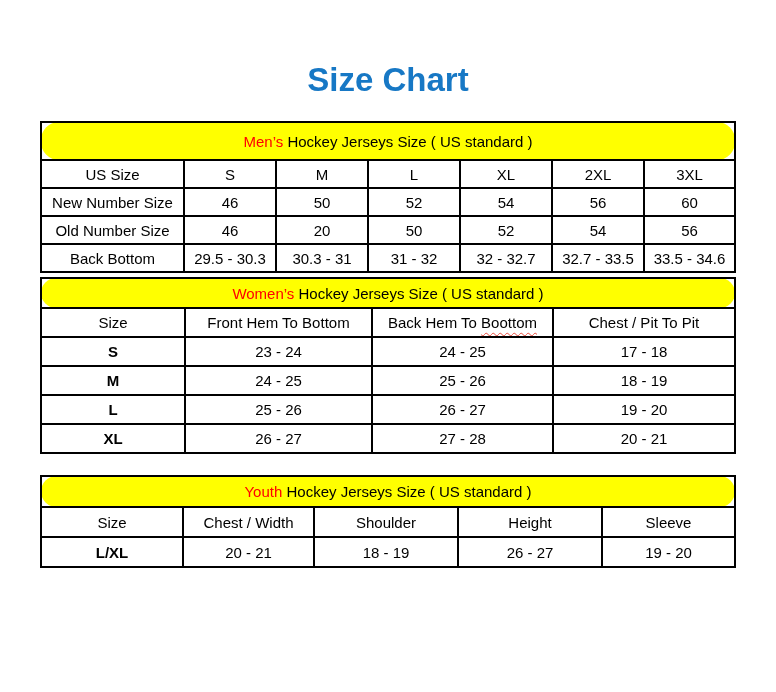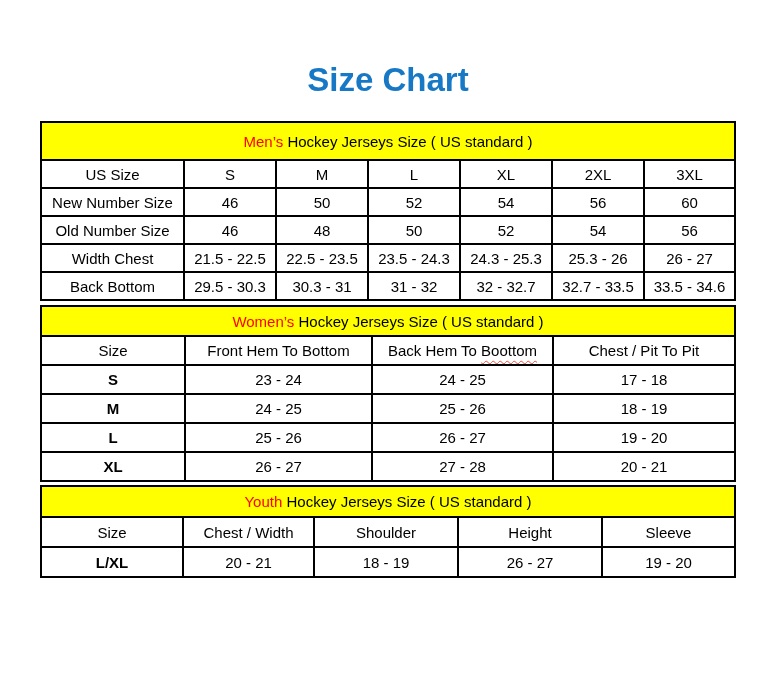--- a/index.html
+++ b/index.html
@@ -28,21 +28,21 @@
   }
   .size-table th, .size-table td {
     border: 2px solid var(--border-color, #000000);
     text-align: center; vertical-align: middle;
     padding: 0 2px;
     font-size: 15px; font-weight: 400;
     overflow: hidden; white-space: nowrap;
   }
   .band {
     background: var(--band-bg, #ffff00);
-    font-size: 17px; font-weight: 700;
+    font-size: 17px; font-weight: 700; border-radius: 18px;
   }
   .hl { color: var(--highlight-red, #ff0000); }
 
   .size-table tr.cols th { font-weight: 400; }
   .mens  .band { height: 38px; }
   .mens  tr    { height: 28px; }
   .womens .band { height: 30px; }
   .womens tr    { height: 29px; }
   .youth .band { height: 31px; }
   .youth tr    { height: 30px; }
@@ -53,21 +53,21 @@
 
   .wavy {
     text-decoration-line: underline;
     text-decoration-style: wavy;
     text-decoration-color: var(--wavy-color, #e84b3c);
     text-decoration-thickness: 1px;
     text-underline-offset: 4px;
   }
 
   .mens   { margin-bottom: 4px; }
-  .womens { margin-bottom: 3px; }
+  .womens { margin-bottom: 21px; }
 </style>
 </head>
 <body>
 
 <div class="page">
 
   <h1 class="title">Size Chart</h1>
 
   <div class="tables">
 
@@ -101,34 +101,25 @@
           <td>46</td>
           <td>50</td>
           <td>52</td>
           <td>54</td>
           <td>56</td>
           <td>60</td>
         </tr>
         <tr>
           <td>Old Number Size</td>
           <td>46</td>
-          <td>48</td>
+          <td>20</td>
           <td>50</td>
           <td>52</td>
           <td>54</td>
           <td>56</td>
-        </tr>
-        <tr>
-          <td>Width Chest</td>
-          <td>21.5 - 22.5</td>
-          <td>22.5 - 23.5</td>
-          <td>23.5 - 24.3</td>
-          <td>24.3 - 25.3</td>
-          <td>25.3 - 26</td>
-          <td>26 - 27</td>
         </tr>
         <tr>
           <td>Back Bottom</td>
           <td>29.5 - 30.3</td>
           <td>30.3 - 31</td>
           <td>31 - 32</td>
           <td>32 - 32.7</td>
           <td>32.7 - 33.5</td>
           <td>33.5 - 34.6</td>
         </tr>

